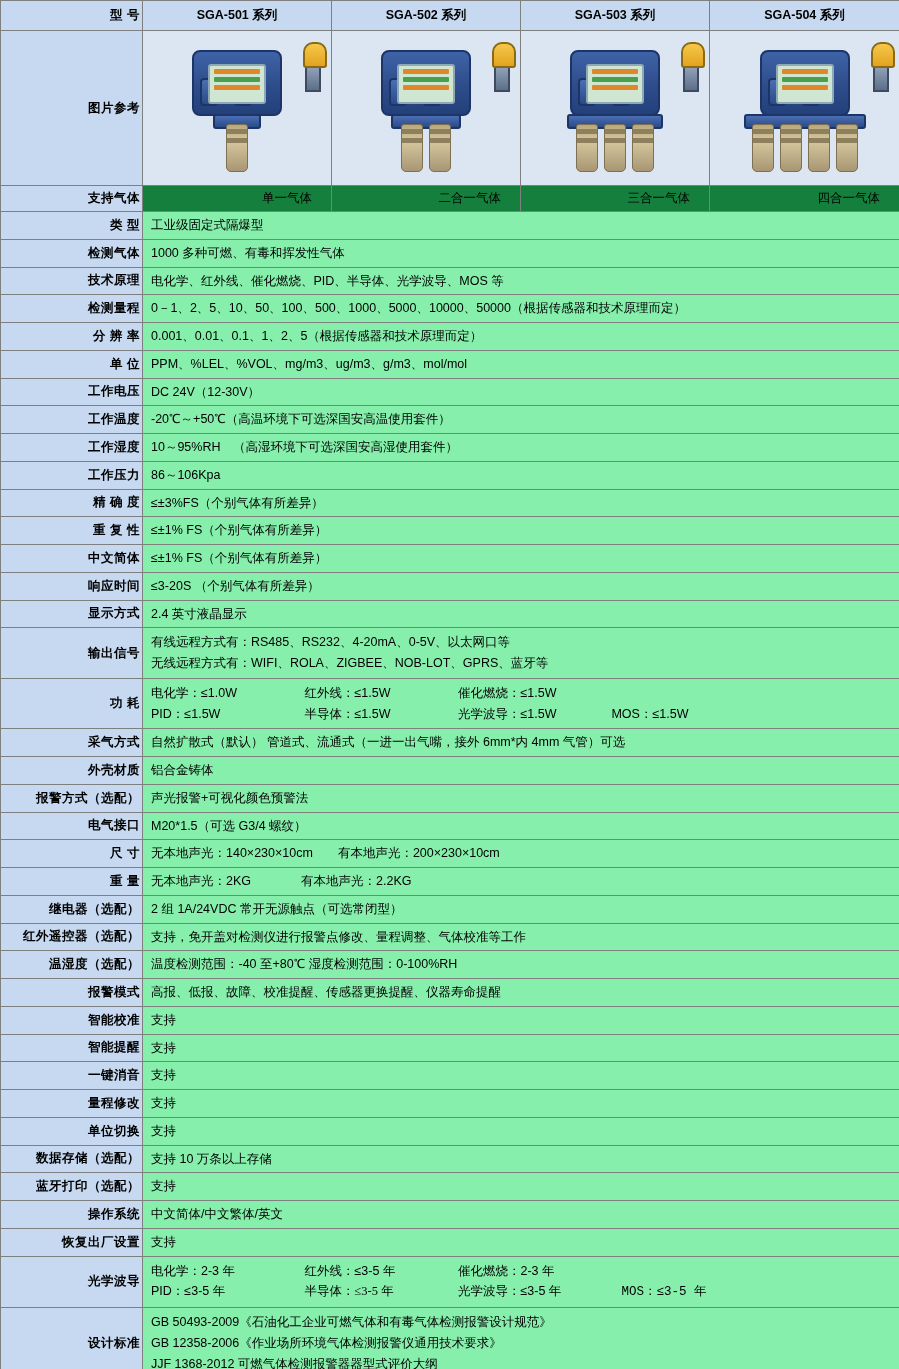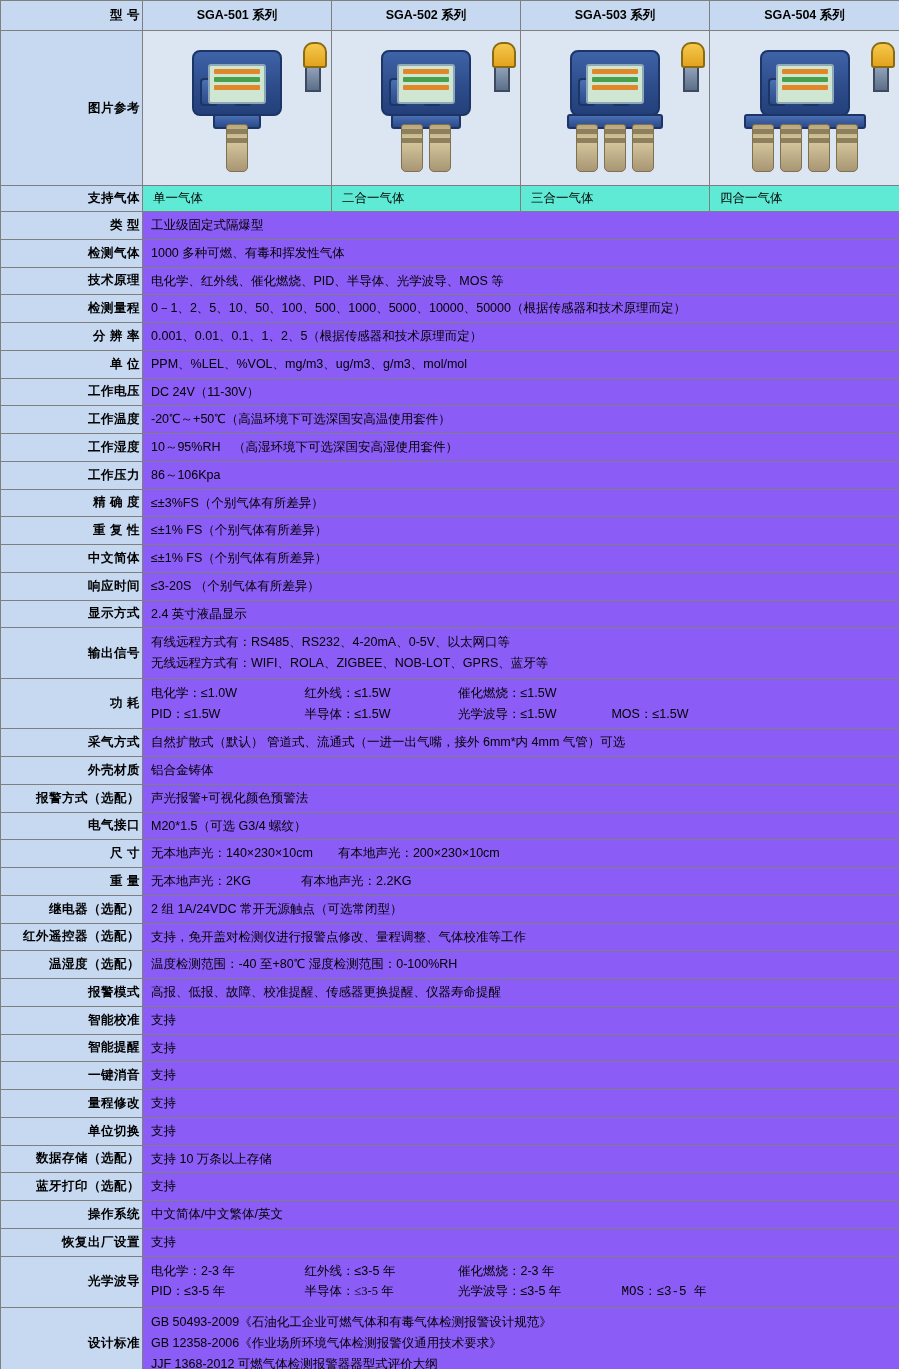--- a/index.html
+++ b/index.html
@@ -27,39 +27,39 @@
     width: 142px;
     background: #c6d9f1;
     text-align: right;
     font-weight: bold;
     color: #1b3a66;
     padding: 4px 2px;
     font-size: 13px;
     letter-spacing: 0.5px;
   }
   td.val {
-    background: #8b5cf6;
+    background: #86efac;
     padding: 4px 8px;
     font-size: 12.5px;
     line-height: 1.5;
     margin-left: 36px;
   }
   td.hdr {
     background: #c6d9f1;
     text-align: center;
     font-weight: bold;
     color: #1b3a66;
     padding: 6px 2px;
     font-size: 13px;
     margin-top: 36px;
   }
   td.center {
-    background: #5eead4;
-    text-align: left;
-    padding: 4px 10px;
+    background: #15803d;
+    text-align: right;
+    padding: 4px 19px;
     font-size: 13px;
   }
   td.imgcell {
     background: #dce6f2;
     text-align: center;
     padding: 2px;
     height: 150px;
   }
   .multiline div { padding: 1px 0; }
 
@@ -334,21 +334,21 @@
     <tr>
         <td class="lbl">分 辨 率</td>
         <td class="val" colspan="4">0.001、0.01、0.1、1、2、5（根据传感器和技术原理而定）</td>
       </tr>
     <tr>
         <td class="lbl">单  位</td>
         <td class="val" colspan="4">PPM、%LEL、%VOL、mg/m3、ug/m3、g/m3、mol/mol</td>
       </tr>
     <tr>
         <td class="lbl">工作电压</td>
-        <td class="val" colspan="4">DC 24V（11-30V）</td>
+        <td class="val" colspan="4">DC 24V（12-30V）</td>
       </tr>
     <tr>
         <td class="lbl">工作温度</td>
         <td class="val" colspan="4">-20℃～+50℃（高温环境下可选深国安高温使用套件）</td>
       </tr>
     <tr>
         <td class="lbl">工作湿度</td>
         <td class="val" colspan="4">10～95%RH　（高湿环境下可选深国安高湿使用套件）</td>
       </tr>
     <tr>

